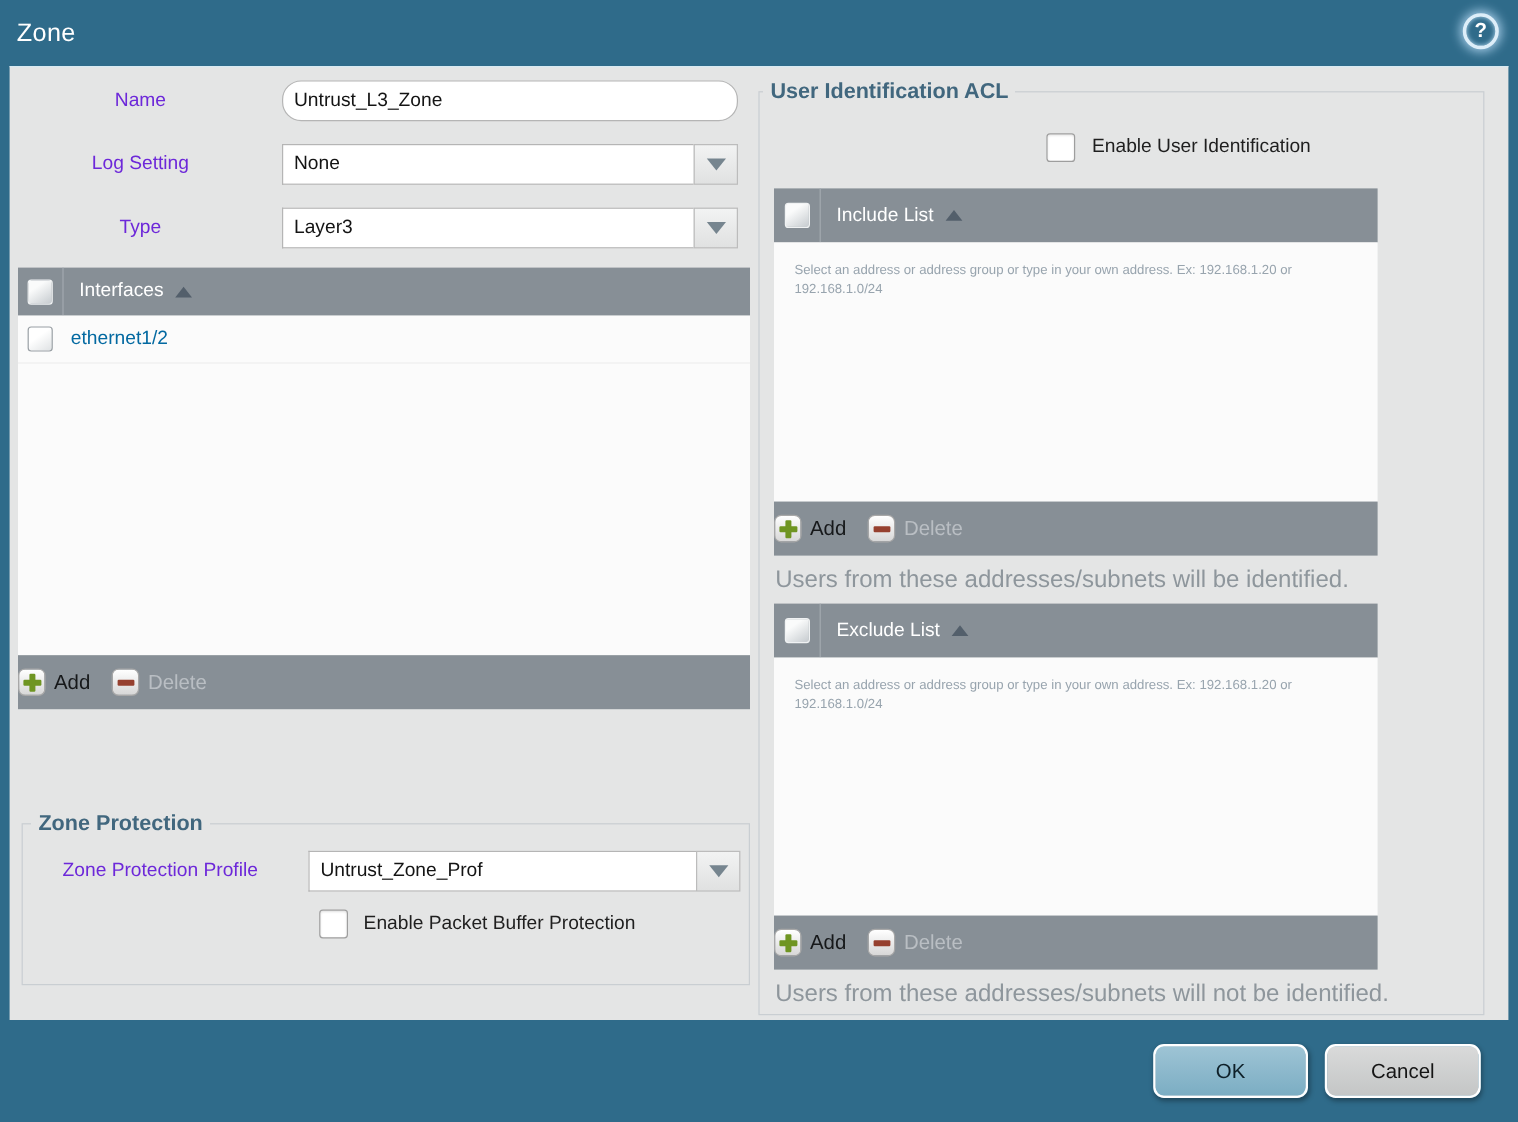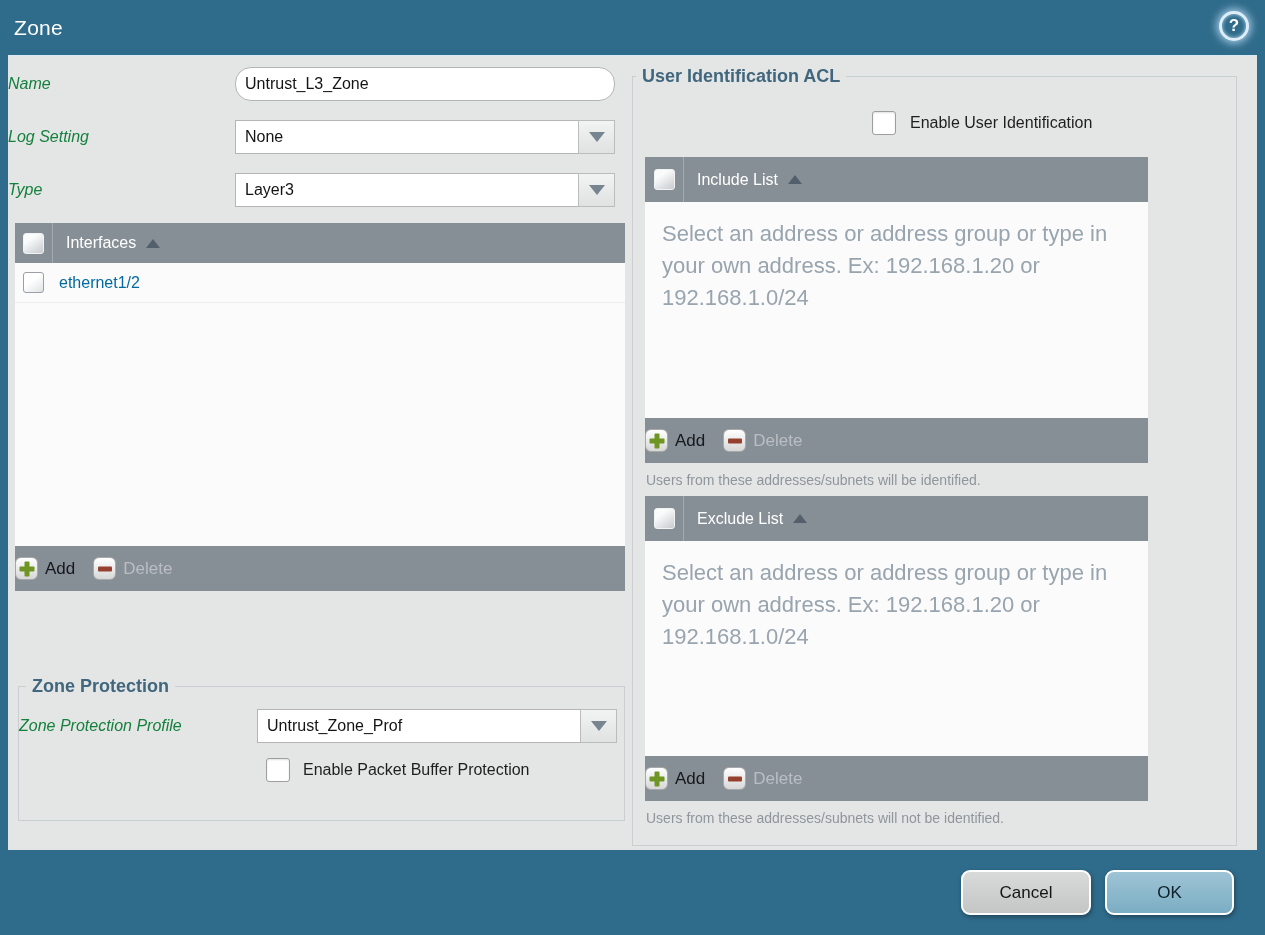--- a/index.html
+++ b/index.html
@@ -24,22 +24,22 @@
     cursor:pointer;
   }
 
   
   .content { position:absolute; left:8px; top:55px; width:1249px; height:795px;
     background:#e4e5e5; border-top:1px solid #d8eaf2; }
 
   .left-pane { position:absolute; left:0; top:0; width:625px; height:100%; }
 
   .form-row { display:flex; align-items:center; }
-  .form-row .lbl { width:227px; text-align:left; padding-right:9px;
-    font-size:16px; color:#15803d; white-space:nowrap;font-style:italic; }
+  .form-row .lbl { width:227px; text-align:center; padding-right:9px;
+    font-size:16px; color:#6d28d9; white-space:nowrap; }
   .txt {
     height:34px; border:1px solid #b5b5b5; background:#ffffff;
     font-family:"Liberation Sans", sans-serif; font-size:16px; color:#141414;
     padding:0 9px; outline:none;
   }
   .txt.full { width:380px;border-radius:16px; }
   .combo { display:flex; }
   .combo .txt { width:343px; border-right:none; }
   .dd-btn { width:37px; height:34px; border:1px solid #bcbcbc;
     background:linear-gradient(#f2f3f3,#e0e1e1);
@@ -107,22 +107,22 @@
   .uid-fieldset { position:absolute; left:624px; top:10px; width:605px; height:780px; }
   .uid-fieldset legend { margin-left:3px; }
   .enable-row { display:flex; align-items:center; gap:14px; margin:24px 0 0 239px; }
 
   .acl-tbl { margin:0 0 0 12px; width:503px; }
   .acl-tbl .tbl-head { height:45px; }
   .acl-tbl .cb-cell { width:39px; }
   .acl-tbl .tbl-foot { height:45px; }
   .inc-body { height:216px; }
   .exc-body { height:215px; }
-  .ph { font-size:22px; line-height:1.45; color:#98a4ae; padding:16px 18px 0 17px; }
-  .caption { font-size:14px; color:#8e969c; margin:9px 0 8px 13px; }
+  .ph { font-size:11px; line-height:1.45; color:#98a4ae; padding:16px 18px 0 17px; }
+  .caption { font-size:20px; color:#8e969c; margin:9px 0 8px 13px; }
   .acl-tbl.second { margin-top:0; }
   .inc-gap { margin-top:22px; }
 
   
   .footer { position:absolute; right:31px; bottom:0; height:85px;
     display:flex; align-items:center; gap:14px; }
   .btn { height:45px; border-radius:9px; border:2px solid #ffffff;
     font-family:"Liberation Sans", sans-serif; font-size:17px; cursor:pointer;
     box-shadow:1px 2px 4px rgba(0,0,0,.35); }
   .btn.ok { width:129px; background:linear-gradient(#9ec4d5,#7badc3); color:#0e2029; }
@@ -266,16 +266,16 @@
             <span class="ico-sq minus"></span>
             <span class="t">Delete</span>
           </span>
         </div>
       </div>
       <div class="caption">Users from these addresses/subnets will not be identified.</div>
     </fieldset>
   </div>
 
   <div class="footer">
+    <button class="btn ok">OK</button>
     <button class="btn cancel">Cancel</button>
-    <button class="btn ok">OK</button>
   </div>
 </div>
 
 </body></html>

